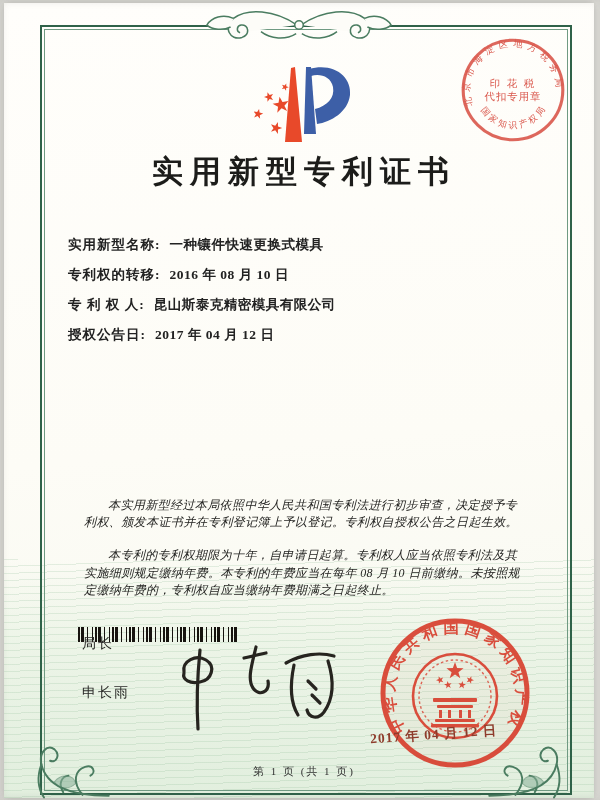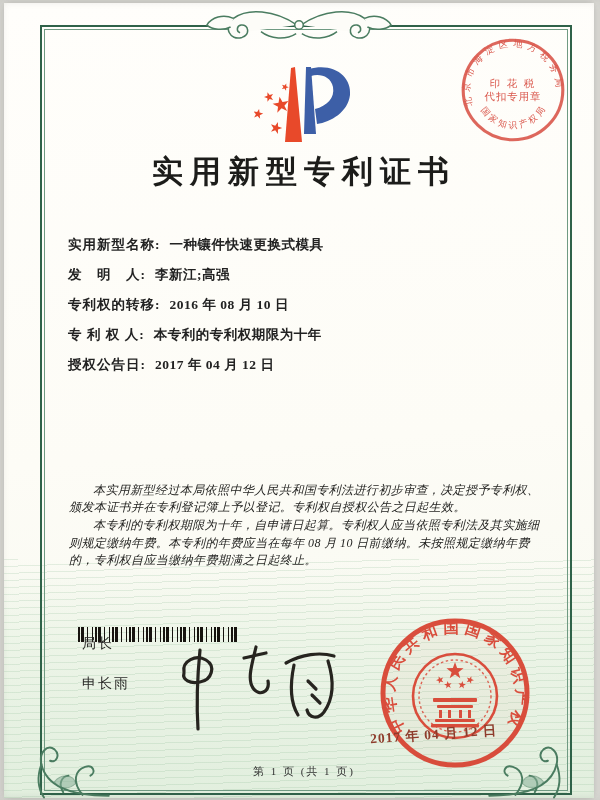--- a/index.html
+++ b/index.html
@@ -38,32 +38,32 @@
   }
   .fields{position:absolute;left:64px;top:233px;display:flex;flex-direction:column;gap:12px;}
   .field-row{font-size:13.5px;font-weight:600;color:#222;white-space:nowrap;}
   .field-label{letter-spacing:1px;}
   .field-value{margin-left:9px;letter-spacing:.5px;}
   .body-text{
     position:absolute;left:64px;top:478px;width:474px;
     font-size:12px;line-height:17.2px;letter-spacing:.4px;color:#242422;
     font-style:italic;font-weight:500;
   }
-  .body-text p{margin:1px;text-indent:2em;font-style:italic;}
+  .body-text p{margin:16px;text-indent:2em;font-style:italic;}
   .barcode{
     position:absolute;left:74px;top:624px;width:161px;height:15px;
     background:repeating-linear-gradient(90deg,
       #17130f 0 2px, transparent 2px 3px,
       #17130f 3px 6px, transparent 6px 9px,
       #17130f 9px 10px, transparent 10px 14px,
       #17130f 14px 15px, transparent 15px 17px);
   }
   .issuer{position:absolute;left:78px;top:632px;font-family:"Liberation Sans","DejaVu Sans",sans-serif;
     font-size:14px;color:#2a2a28;letter-spacing:2px;}
-  .issuer .name{margin-top:22px;}
+  .issuer .name{margin-top:31px;}
   .signature{position:absolute;left:158px;top:633px;}
   .seal{position:absolute;left:372px;top:611px;mix-blend-mode:multiply;opacity:.93;}
   .seal-date{
     position:absolute;left:366px;top:721px;width:180px;
     font-size:13.5px;font-weight:600;letter-spacing:1px;color:#8e3c2c;
     transform:rotate(-4deg);z-index:7;
   }
   .footer{
     position:absolute;left:0;top:761px;width:600px;text-align:center;
     font-size:11px;letter-spacing:2px;color:#333;
@@ -150,27 +150,24 @@
       </text>
     </svg>
 
     <div class="title">实用新型专利证书</div>
 
     <div class="fields">
       <div class="field-row">
         <span class="field-label">实用新型名称:</span><span class="field-value">一种镶件快速更换式模具</span>
       </div>
       <div class="field-row">
-        <span class="field-label">发　明　人:</span><span class="field-value">李新江;高强</span>
-      </div>
-      <div class="field-row">
         <span class="field-label">专利权的转移:</span><span class="field-value">2016 年 08 月 10 日</span>
       </div>
       <div class="field-row">
-        <span class="field-label">专 利 权 人:</span><span class="field-value">本专利的专利权期限为十年</span>
+        <span class="field-label">专 利 权 人:</span><span class="field-value">昆山斯泰克精密模具有限公司</span>
       </div>
       <div class="field-row">
         <span class="field-label">授权公告日:</span><span class="field-value">2017 年 04 月 12 日</span>
       </div>
     </div>
 
     <div class="body-text">
       <p>本实用新型经过本局依照中华人民共和国专利法进行初步审查，决定授予专利权、颁发本证书并在专利登记簿上予以登记。专利权自授权公告之日起生效。</p>
       <p>本专利的专利权期限为十年，自申请日起算。专利权人应当依照专利法及其实施细则规定缴纳年费。本专利的年费应当在每年 08 月 10 日前缴纳。未按照规定缴纳年费的，专利权自应当缴纳年费期满之日起终止。</p>
     </div>

